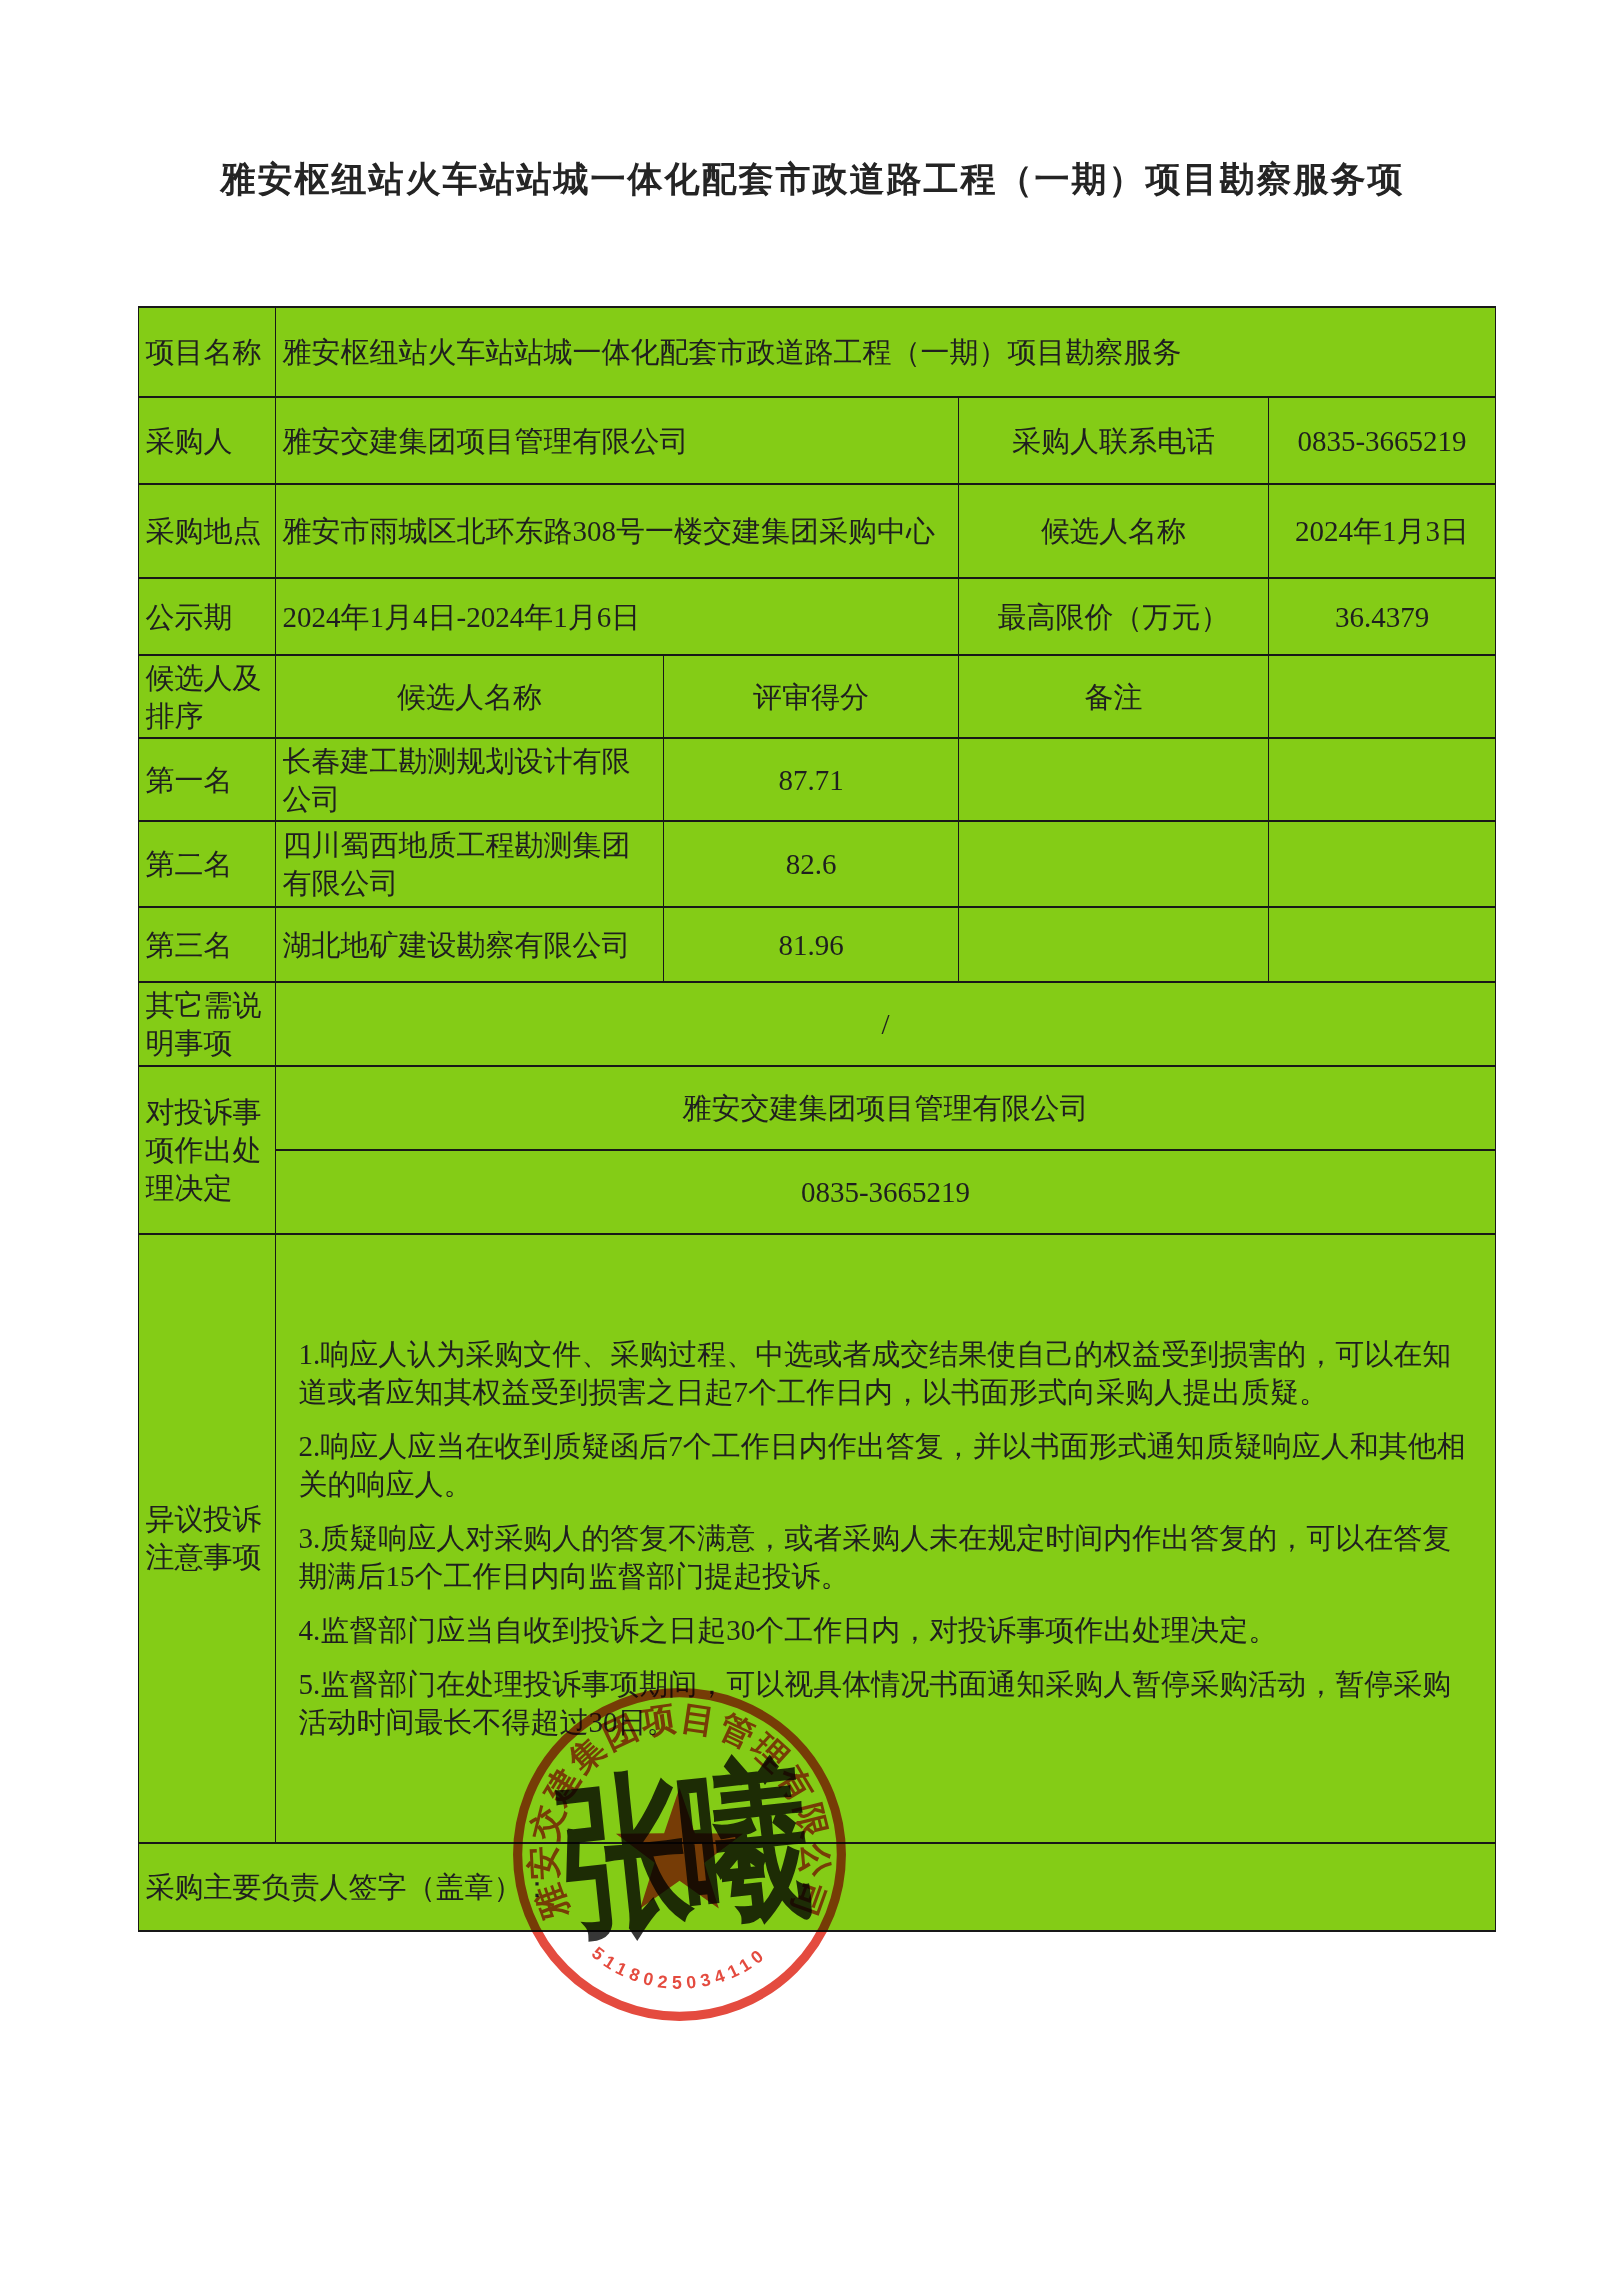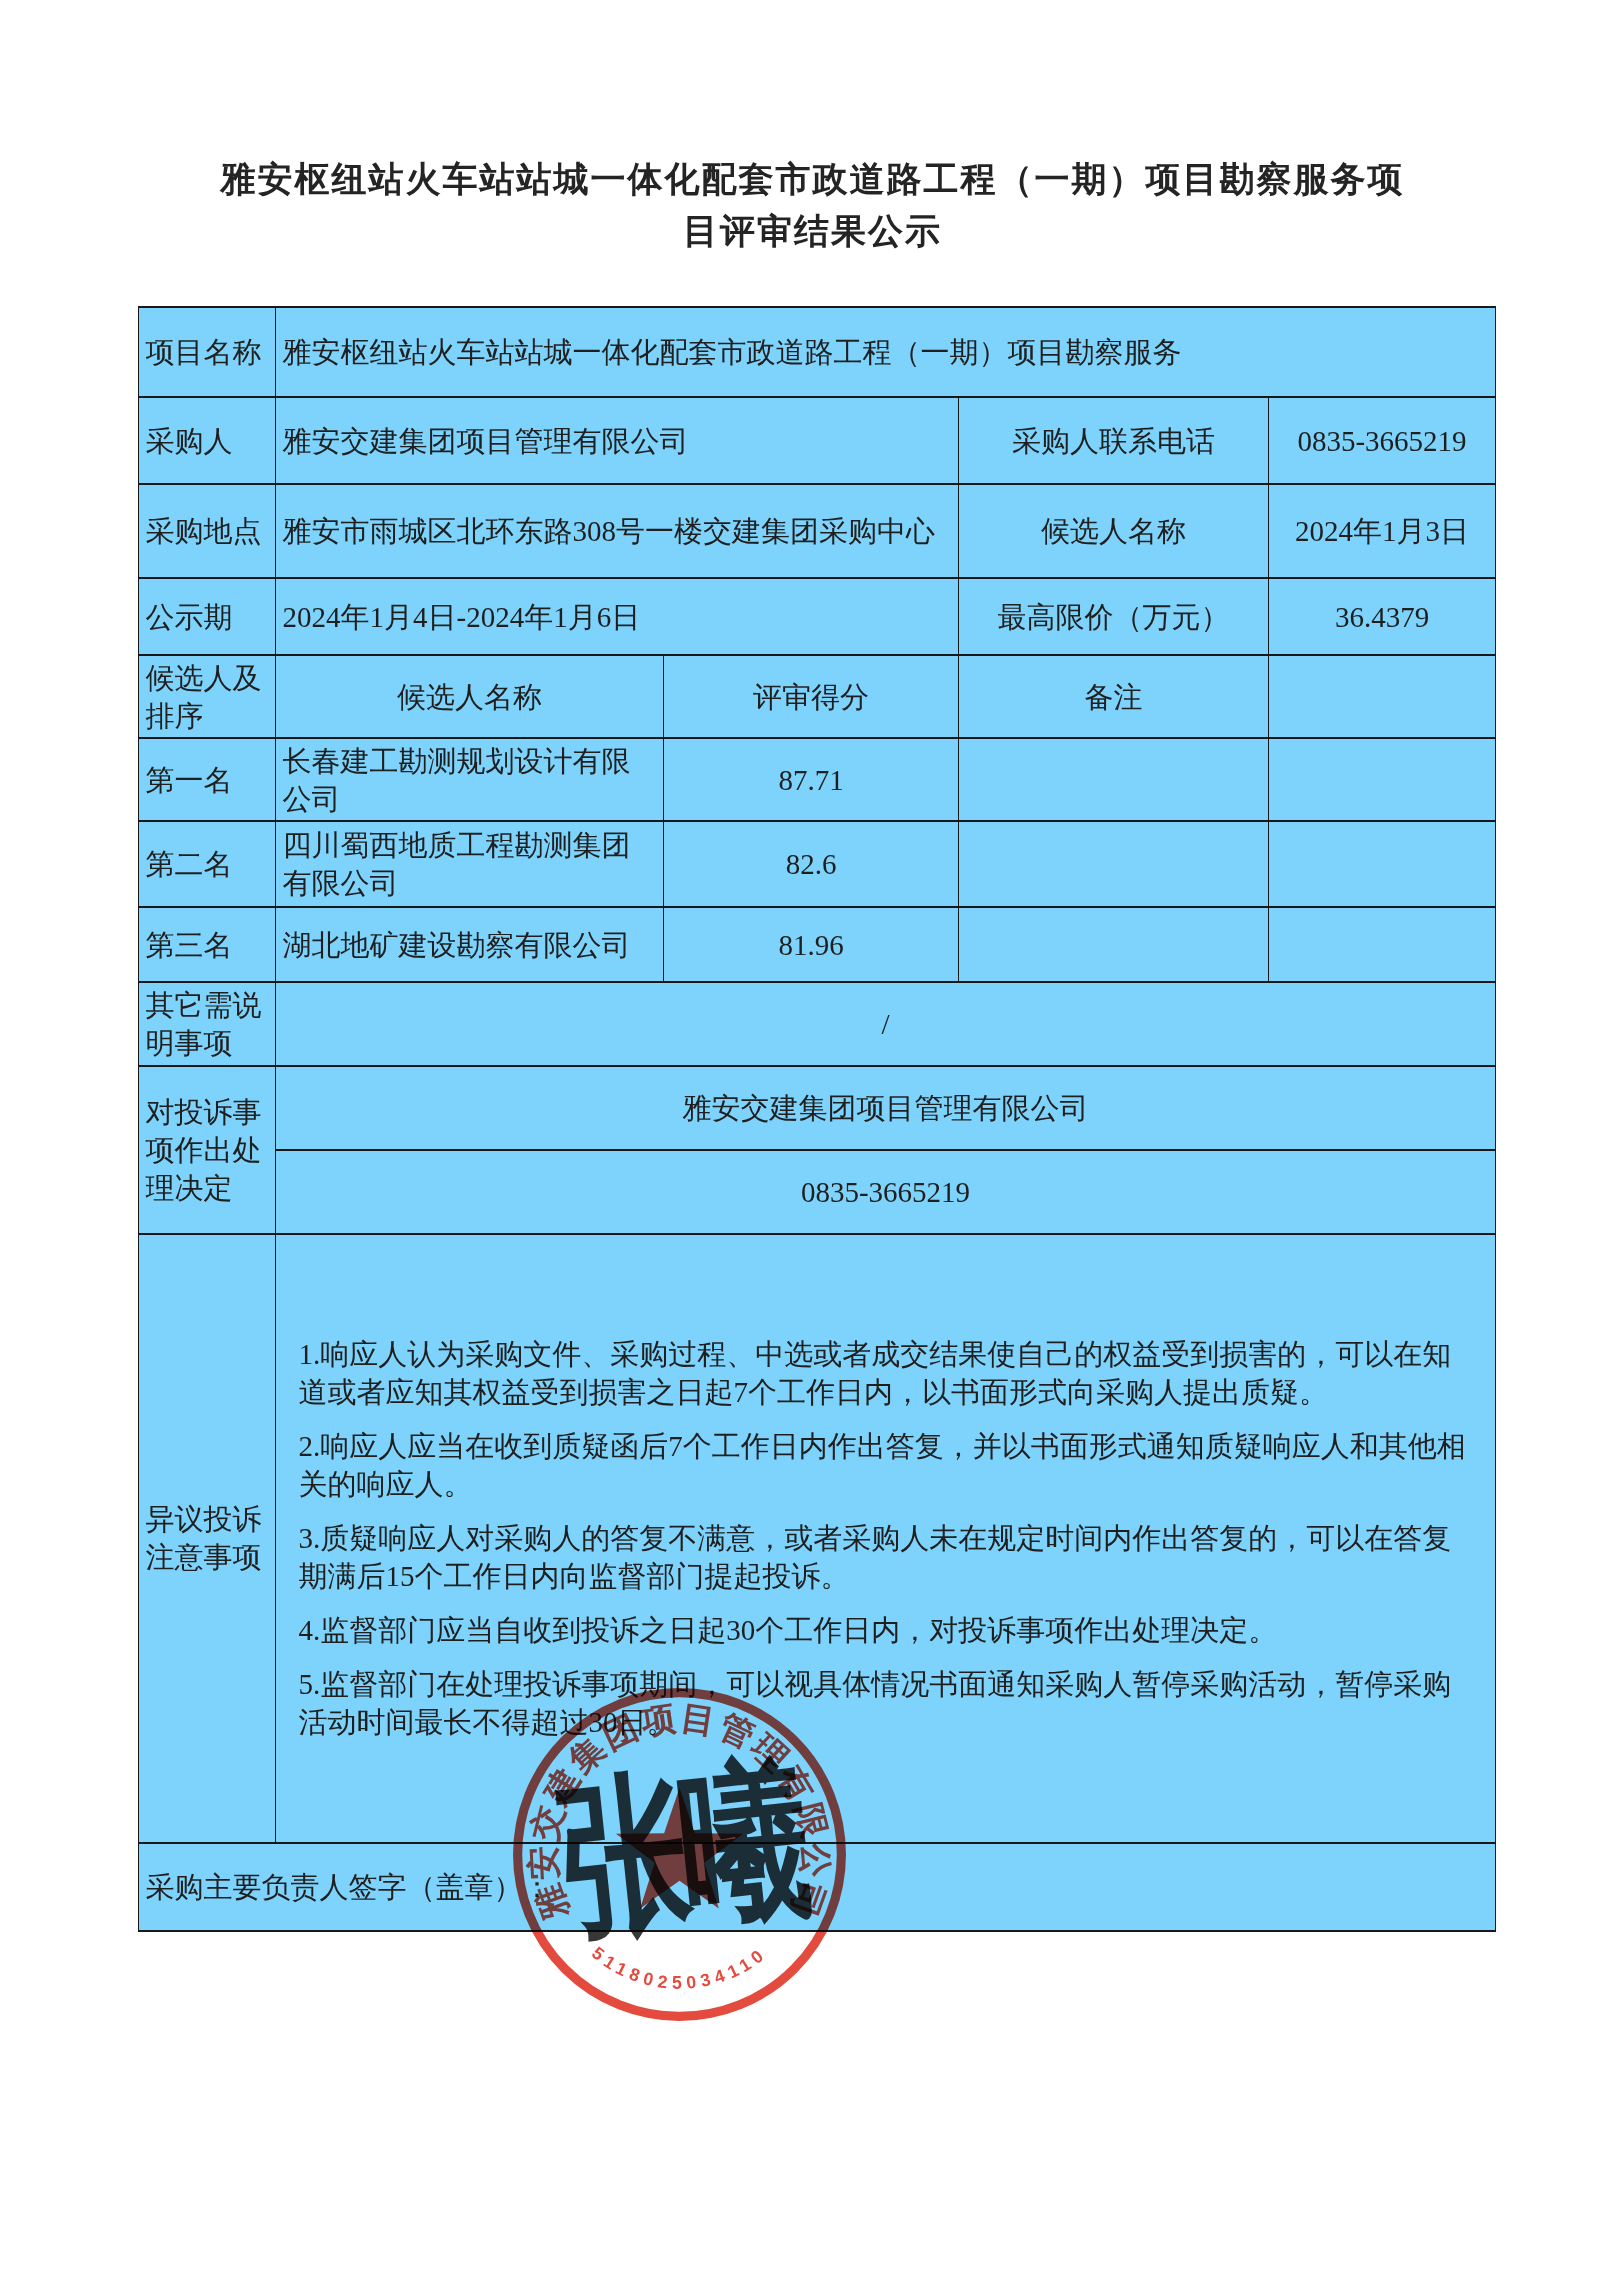--- a/index.html
+++ b/index.html
@@ -4,42 +4,41 @@
 <style>
   html,body{margin:0;padding:0;background:#ffffff;}
   .page{position:relative;width:1624px;height:2295px;background:#ffffff;overflow:hidden;
         font-family:"Liberation Serif","DejaVu Serif",serif;color:#1f1f1f;border-radius:27px;}
   .title{position:absolute;top:153px;left:79px;width:1467px;text-align:center;
          font-family:"Liberation Sans","DejaVu Sans",sans-serif;font-weight:700;
          font-size:35px;line-height:52px;letter-spacing:2px;color:#242424;}
   table.main{position:absolute;left:138px;top:306px;width:1358px;border-collapse:collapse;
              table-layout:fixed;font-size:29px;line-height:38px;}
   table.main td{border:1.3px solid #181818;border-top-width:2.6px;border-bottom-width:2.6px;
-                padding:2.6px 6.5px;vertical-align:middle;word-break:break-all;background:#7dd3fc;}
+                padding:2.6px 6.5px;vertical-align:middle;word-break:break-all;background:#84cc16;}
   td.lbl{text-align:left;padding-left:6.5px;}
   td.c{text-align:center;}
   td.obj{vertical-align:bottom;padding:19.6px 11.8px 51px 10.5px;}
   td.obj p{margin:16px;text-align:left;}
   .sign-cell{padding-left:9.2px;}
   .stamp-wrap{position:absolute;left:496px;top:1671px;width:367px;height:367px;
               mix-blend-mode:multiply;opacity:.92;pointer-events:none;}
   .signature{position:absolute;left:549px;top:1749px;width:314px;
              font-size:128px;font-weight:600;letter-spacing:-7.9px;color:#262626;
              transform:rotate(-6deg) scaleY(1.35);transform-origin:left top;
              mix-blend-mode:multiply;opacity:.92;pointer-events:none;
              font-family:"Liberation Serif","DejaVu Serif",serif;}
 </style>
 </head>
 <body>
 
 <div class="page">
 
   <div class="title">
     <div>雅安枢纽站火车站站城一体化配套市政道路工程（一期）项目勘察服务项</div>
-    <div>目评审结果公示</div>
   </div>
 
   <table class="main">
     <colgroup>
       <col style="width:137px">
         <col style="width:388px">
         <col style="width:295px">
       <col style="width:310px">
         <col style="width:227px">
     </colgroup>

